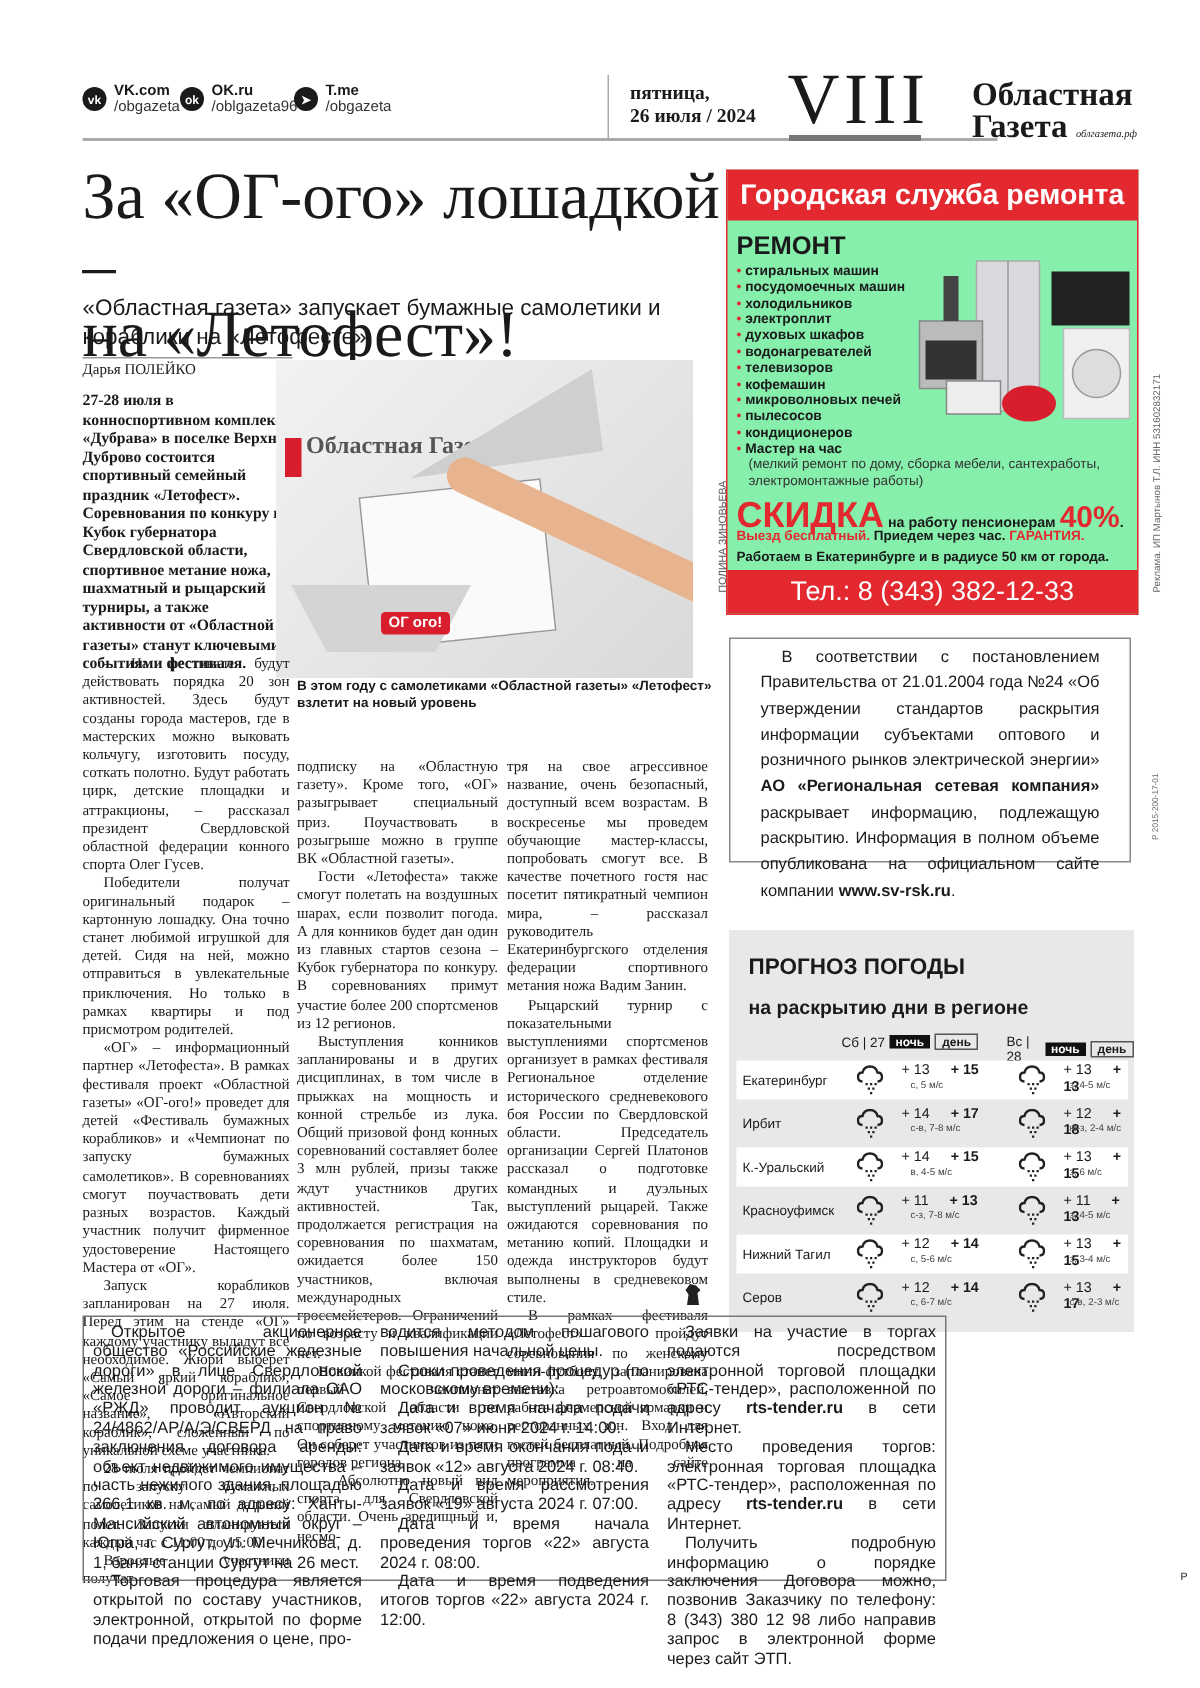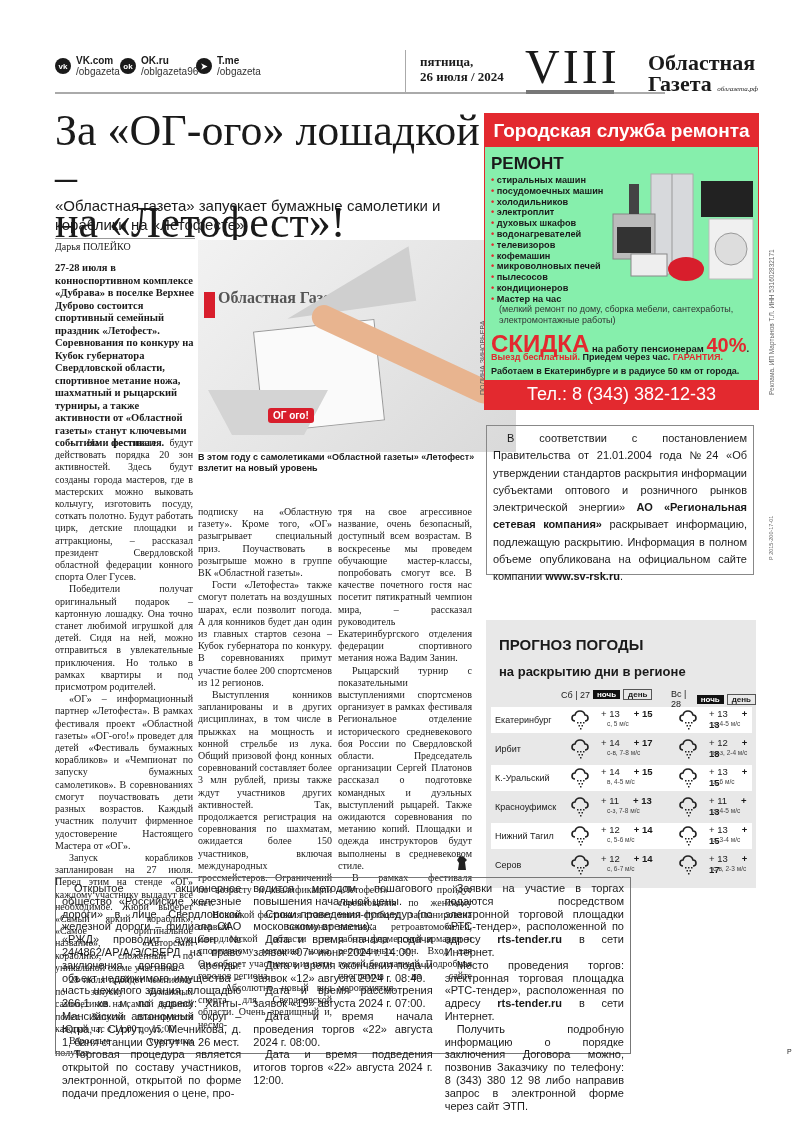--- a/index.html
+++ b/index.html
@@ -26,21 +26,21 @@
   .byline{left:55px;top:241px;font:10px "Liberation Serif",serif;}
 
   .lead{left:55px;top:262px;width:140px;font:bold 10.5px "Liberation Serif",serif;line-height:12.5px;}
   .col{font:10px "Liberation Serif",serif;line-height:12.2px;text-align:justify;}
   .col p{margin:0;text-indent:14px;}
   .col1{left:55px;top:437px;width:138px;}
   .col2{left:198px;top:506px;width:134px;}
   .col3{left:338px;top:506px;width:134px;}
 
   
-  .photo{left:198px;top:240px;width:278px;height:212px;background:linear-gradient(135deg,#f2f2f2 0%,#e6e6e6 50%,#d9d9d9 100%);overflow:hidden;padding-left:40px;}
+  .photo{left:184px;top:240px;width:278px;height:212px;background:linear-gradient(135deg,#f2f2f2 0%,#e6e6e6 50%,#d9d9d9 100%);overflow:hidden;}
   .photo .logo{position:absolute;left:20px;top:50px;font:bold 16px "Liberation Serif",serif;color:#555;line-height:16px;}
   .photo .logo::before{content:"";position:absolute;left:-14px;top:2px;width:11px;height:26px;background:#d81e2c;}
   .photo .plane{position:absolute;left:85px;top:15px;width:0;height:0;border-left:130px solid transparent;border-bottom:55px solid #cfcfcf;transform:rotate(-8deg);}
   .photo .arm{position:absolute;left:115px;top:60px;width:200px;height:24px;background:#e8b48f;border-radius:12px;transform:rotate(25deg);transform-origin:left center;}
   .photo .boat{position:absolute;left:10px;top:150px;width:120px;height:45px;background:#d4d4d4;clip-path:polygon(0 0,100% 0,80% 100%,20% 100%);}
   .photo .og{position:absolute;left:70px;top:168px;background:#d81e2c;color:#fff;font:bold 10px "Liberation Sans",sans-serif;padding:2px 5px;border-radius:3px;}
   .photo .sheet{position:absolute;left:60px;top:85px;width:120px;height:100px;background:#fafafa;border:1px solid #999;transform:rotate(-6deg);}
   .caption{left:198px;top:452px;width:280px;font:bold 9px "Liberation Sans",sans-serif;line-height:11px;}
   .credit{left:479px;top:395px;font:7px "Liberation Sans",sans-serif;color:#555;transform:rotate(-90deg);transform-origin:left top;white-space:nowrap;}
 
@@ -55,21 +55,21 @@
   .ad-disc{position:absolute;left:6px;top:216px;font:bold 9.5px "Liberation Sans",sans-serif;white-space:nowrap;}
   .ad-disc .big{color:#e3292f;font-size:24px;}
   .ad-disc .pct{color:#e3292f;font-size:20px;}
   .ad-l2{position:absolute;left:6px;top:238px;font:bold 9px "Liberation Sans",sans-serif;white-space:nowrap;}
   .ad-l2 .red{color:#e3292f;}
   .ad-l3{position:absolute;left:6px;top:252px;font:bold 9px "Liberation Sans",sans-serif;white-space:nowrap;}
   .ad-phone{position:absolute;left:0;top:266px;width:273px;height:29px;background:#e3292f;color:#fff;font:18px "Liberation Sans",sans-serif;line-height:29px;text-align:center;}
   .ad-side{left:768px;top:395px;font:6.5px "Liberation Sans",sans-serif;color:#666;transform:rotate(-90deg);transform-origin:left top;white-space:nowrap;}
 
   
-  .rsk{left:486px;top:425px;width:268px;height:150px;border:1px solid #888;padding:4px 6px;box-sizing:border-box;font:11px "Liberation Sans",sans-serif;line-height:17.3px;text-align:justify;}
+  .rsk{left:486px;top:425px;width:268px;height:150px;border:1px solid #888;padding:4px 20px;box-sizing:border-box;font:11px "Liberation Sans",sans-serif;line-height:17.3px;text-align:justify;}
   .rsk p{margin:0;text-indent:14px;}
   .rsk-side{left:768px;top:560px;font:5.5px "Liberation Sans",sans-serif;color:#666;transform:rotate(-90deg);transform-origin:left top;white-space:nowrap;}
 
   
   .wx{left:486px;top:620px;width:270px;height:268px;background:#e8e8e8;}
   .wx-title{position:absolute;left:13px;top:16px;font:bold 15px "Liberation Sans",sans-serif;}
   .wx-sub{position:absolute;left:13px;top:44px;font:bold 13px "Liberation Sans",sans-serif;}
   .wx-head{position:absolute;top:69px;font:9px "Liberation Sans",sans-serif;display:flex;gap:3px;align-items:center;}
   .wx-head .n{background:#111;color:#fff;padding:0 4px;font-weight:bold;font-size:8px;}
   .wx-head .d{border:1px solid #555;padding:0 4px;font-size:8px;font-weight:bold;}

